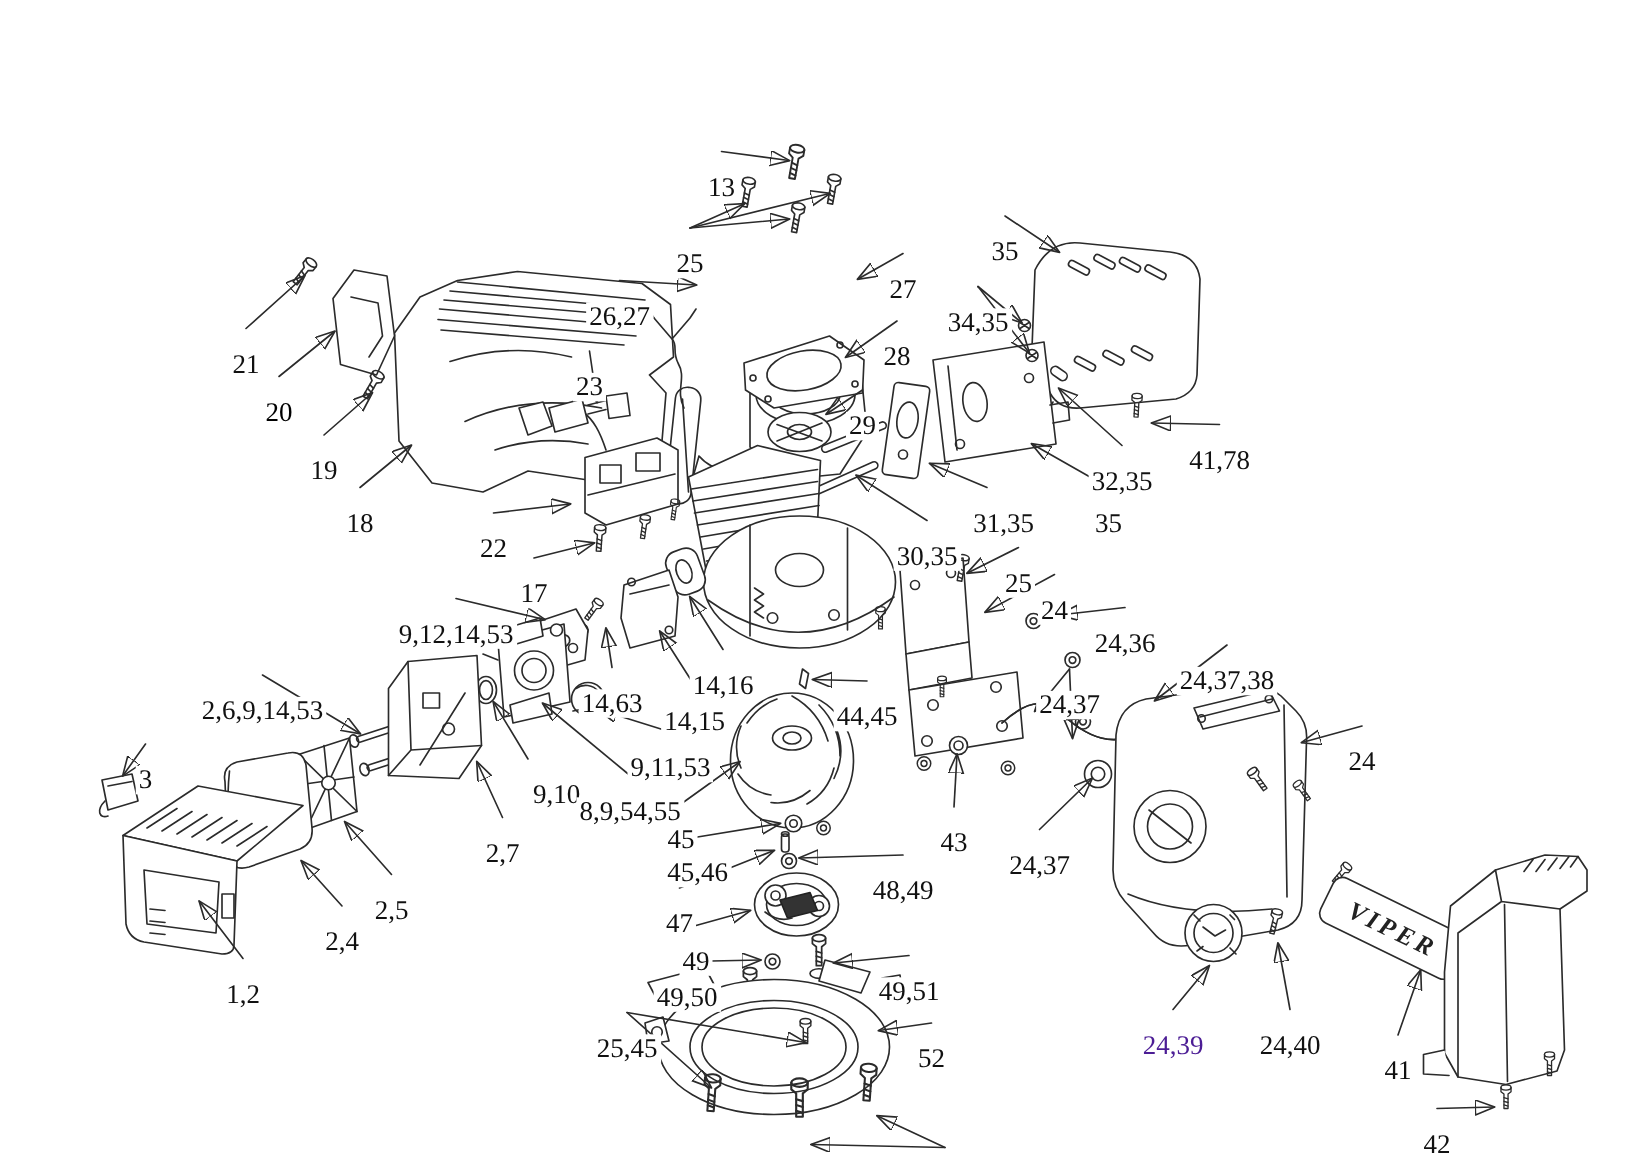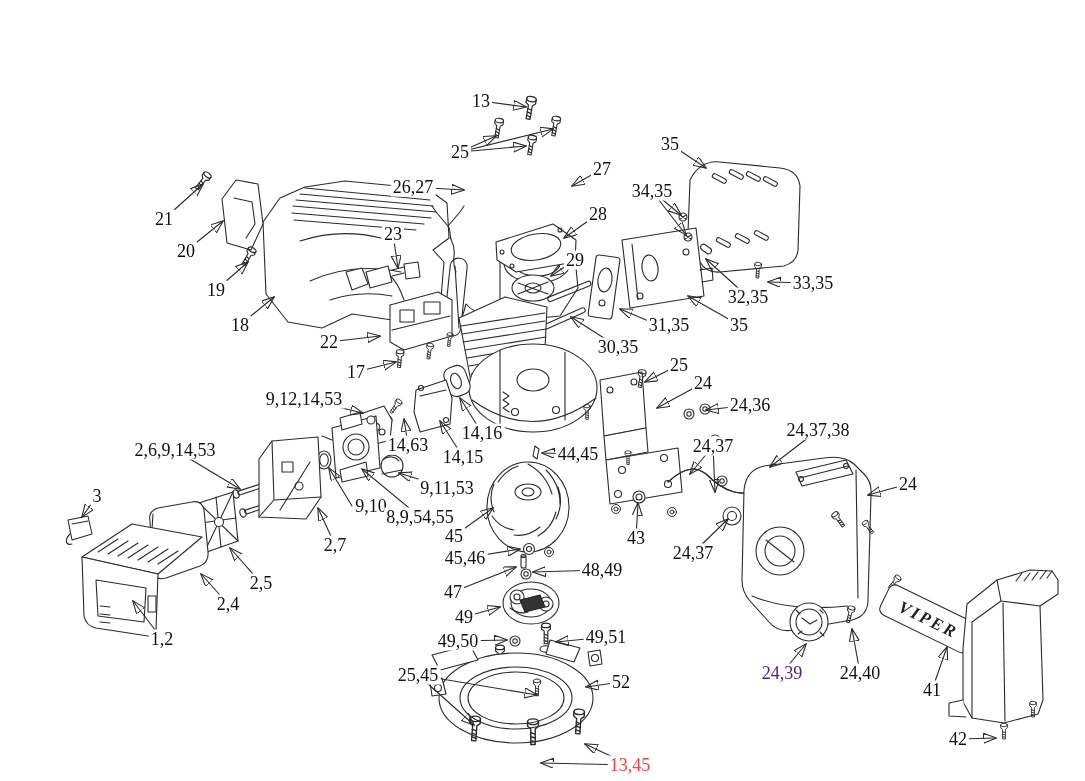--- a/index.html
+++ b/index.html
@@ -1,21 +1,21 @@
 <!DOCTYPE html>
 <html><head>
 <meta charset="utf-8">
 <style>
   html,body{margin:0;padding:0;background:#fff;}
   .stage{position:relative;width:1085px;height:781px;background:#fff;overflow:hidden;
          font-family:"Liberation Serif","DejaVu Serif",serif;}
   .stage svg{position:absolute;left:0;top:0;}
   #labels{position:absolute;left:0;top:0;width:100%;height:100%;pointer-events:none;}
   .callout{position:absolute;transform:translate(-50%,-50%);font-size:18px;color:#111;
-           background:#fff;padding:0 2px;white-space:nowrap;line-height:1.05;}
+           background:#fff;padding:0 2px;white-space:nowrap;line-height:1.05;margin-top:24px;}
   .ln{stroke:#111;stroke-width:1.1;}
   .art path,.art rect,.art ellipse,.art circle,.art line,.art polyline{
       stroke:#2b2b2b;stroke-width:1.1;fill:none;stroke-linejoin:round;stroke-linecap:round;}
   .art .solid{fill:#fff;}
   .art .dark{fill:#333;stroke:#222;}
   .art text{stroke:none;}
   .thin{stroke-width:.8;}
   .tube{stroke-width:4.2;}
   .tubein{stroke:#fff;stroke-width:2;}
 </style>
@@ -368,21 +368,21 @@
 </svg>
 <div id="labels">
       <div class="callout" style="left: 481px; top: 101px; color: rgb(17, 17, 17);">13</div>
       <div class="callout" style="left: 460px; top: 152px; color: rgb(17, 17, 17);">25</div>
       <div class="callout" style="left: 413px; top: 187px; color: rgb(17, 17, 17);">26,27</div>
       <div class="callout" style="left: 602px; top: 169px; color: rgb(17, 17, 17);">27</div>
       <div class="callout" style="left: 598px; top: 214px; color: rgb(17, 17, 17);">28</div>
       <div class="callout" style="left: 575px; top: 260px; color: rgb(17, 17, 17);">29</div>
       <div class="callout" style="left: 670px; top: 144px; color: rgb(17, 17, 17);">35</div>
       <div class="callout" style="left: 652px; top: 191px; color: rgb(17, 17, 17);">34,35</div>
-      <div class="callout" style="left: 813px; top: 283px; color: rgb(17, 17, 17);">33,35</div>
+      <div class="callout" style="left: 813px; top: 283px; color: rgb(17, 17, 17);">41,78</div>
       <div class="callout" style="left: 748px; top: 297px; color: rgb(17, 17, 17);">32,35</div>
       <div class="callout" style="left: 669px; top: 325px; color: rgb(17, 17, 17);">31,35</div>
       <div class="callout" style="left: 739px; top: 325px; color: rgb(17, 17, 17);">35</div>
       <div class="callout" style="left: 618px; top: 347px; color: rgb(17, 17, 17);">30,35</div>
       <div class="callout" style="left: 164px; top: 219px; color: rgb(17, 17, 17);">21</div>
       <div class="callout" style="left: 186px; top: 251px; color: #000000;">20</div>
       <div class="callout" style="left: 216px; top: 290px; color: rgb(17, 17, 17);">19</div>
       <div class="callout" style="left: 240px; top: 325px; color: rgb(17, 17, 17);">18</div>
       <div class="callout" style="left: 393px; top: 234px; color: rgb(17, 17, 17);">23</div>
       <div class="callout" style="left: 329px; top: 342px; color: rgb(17, 17, 17);">22</div>

